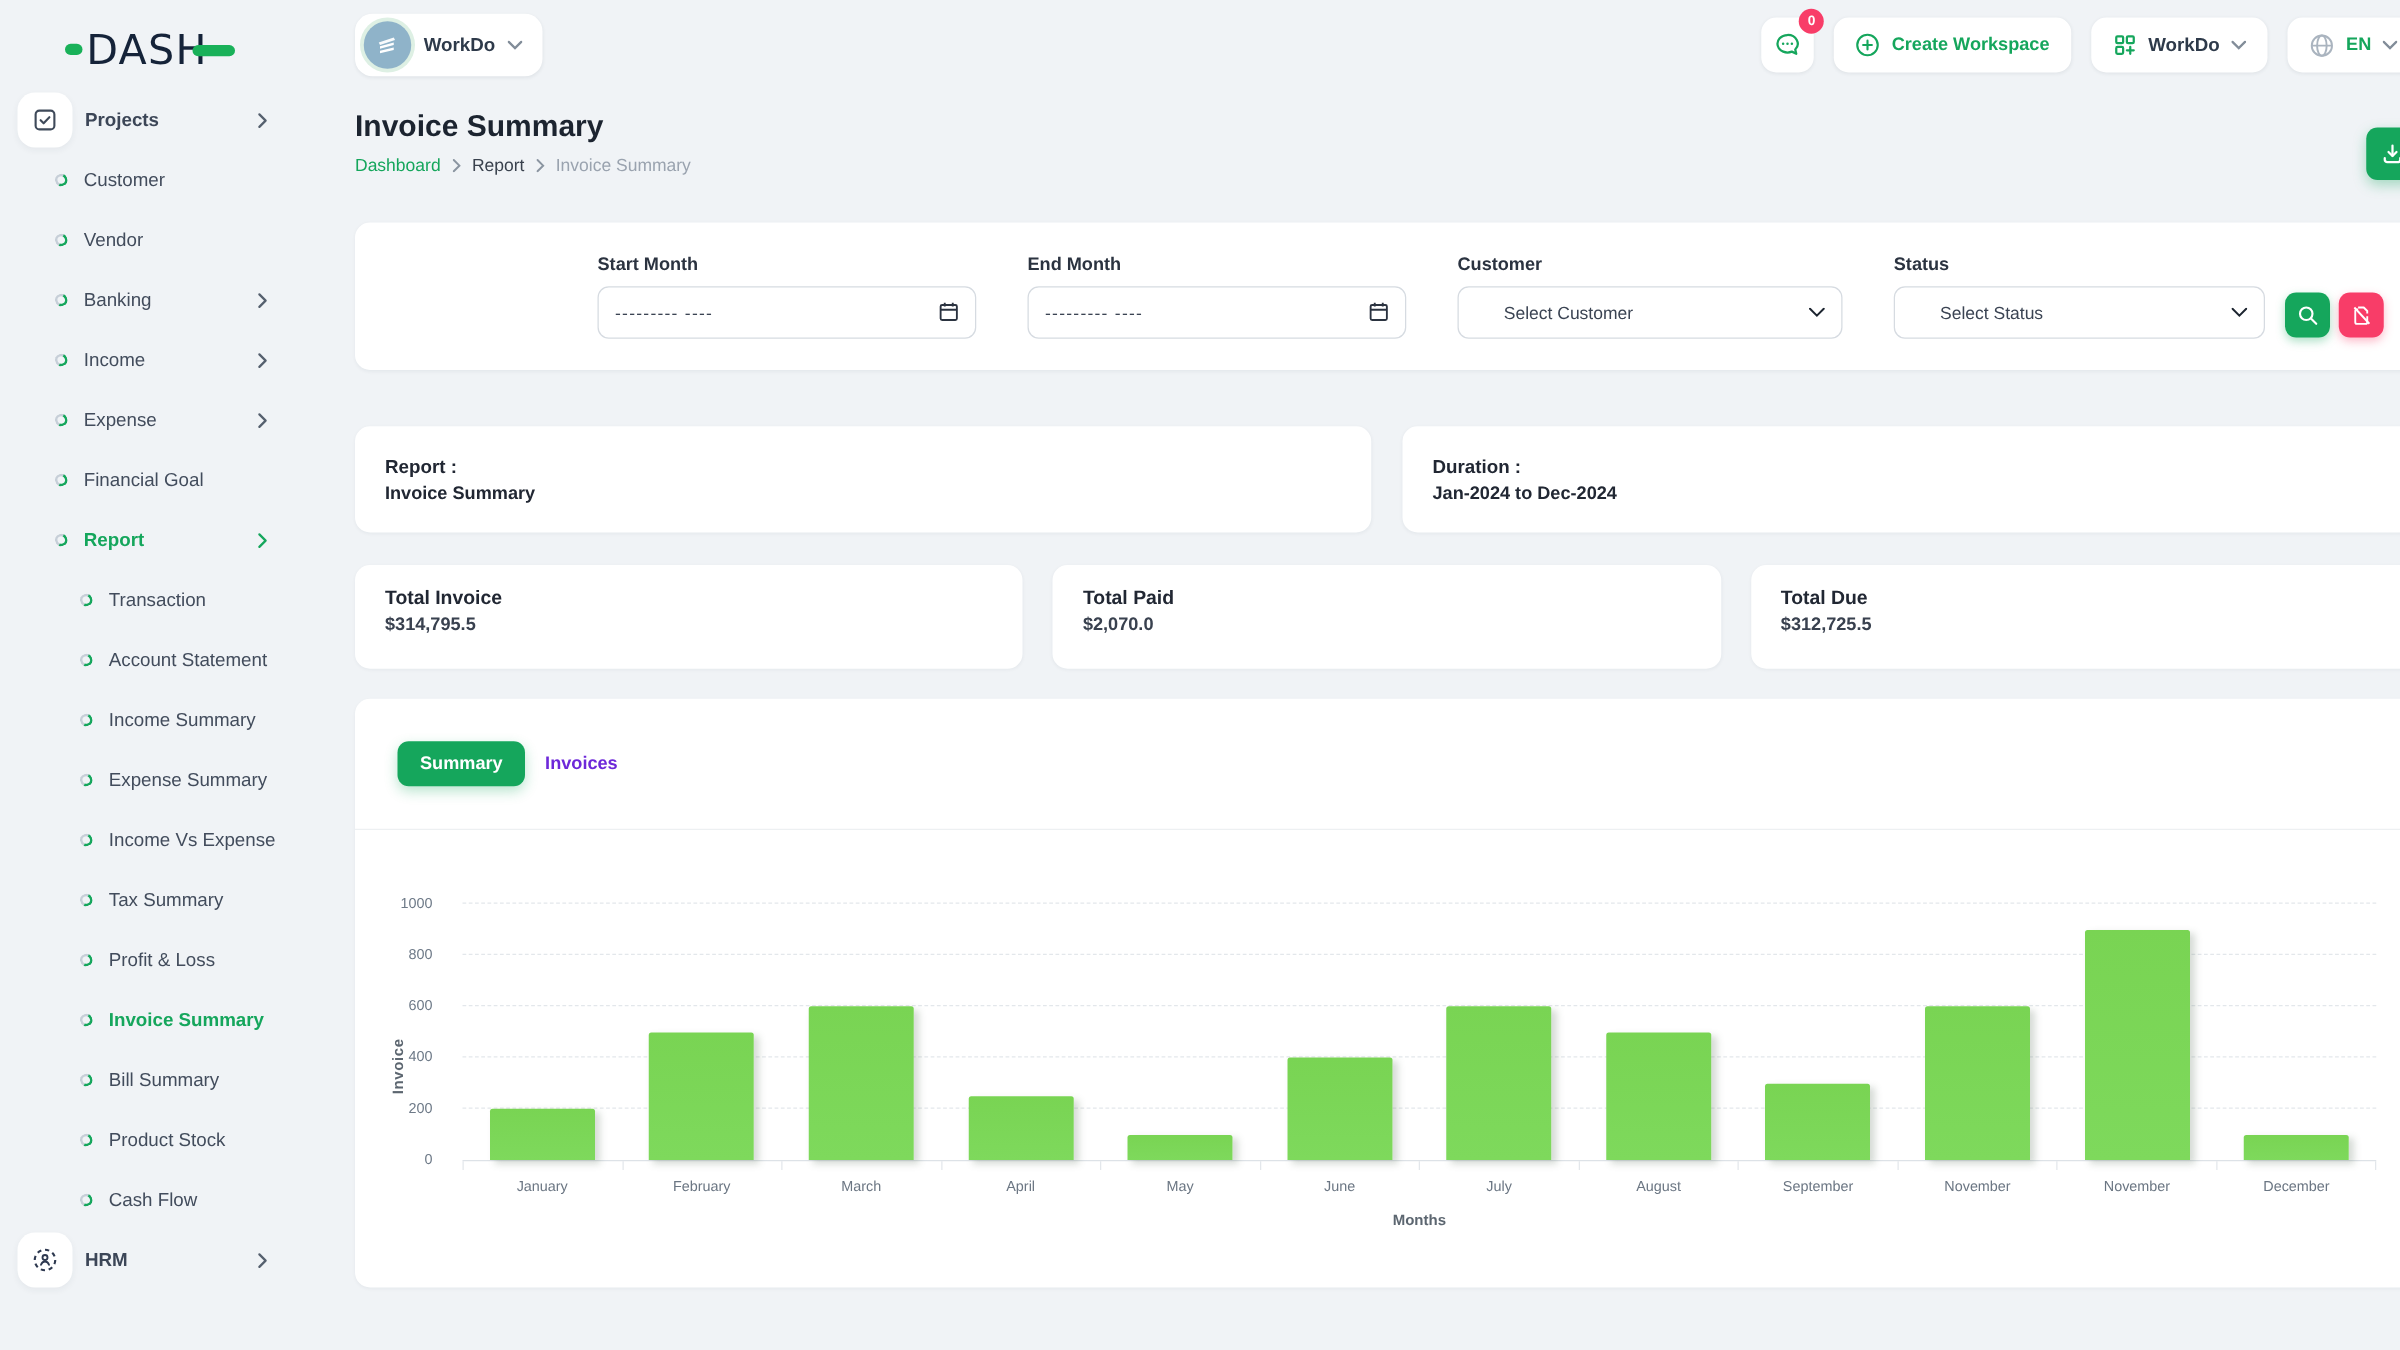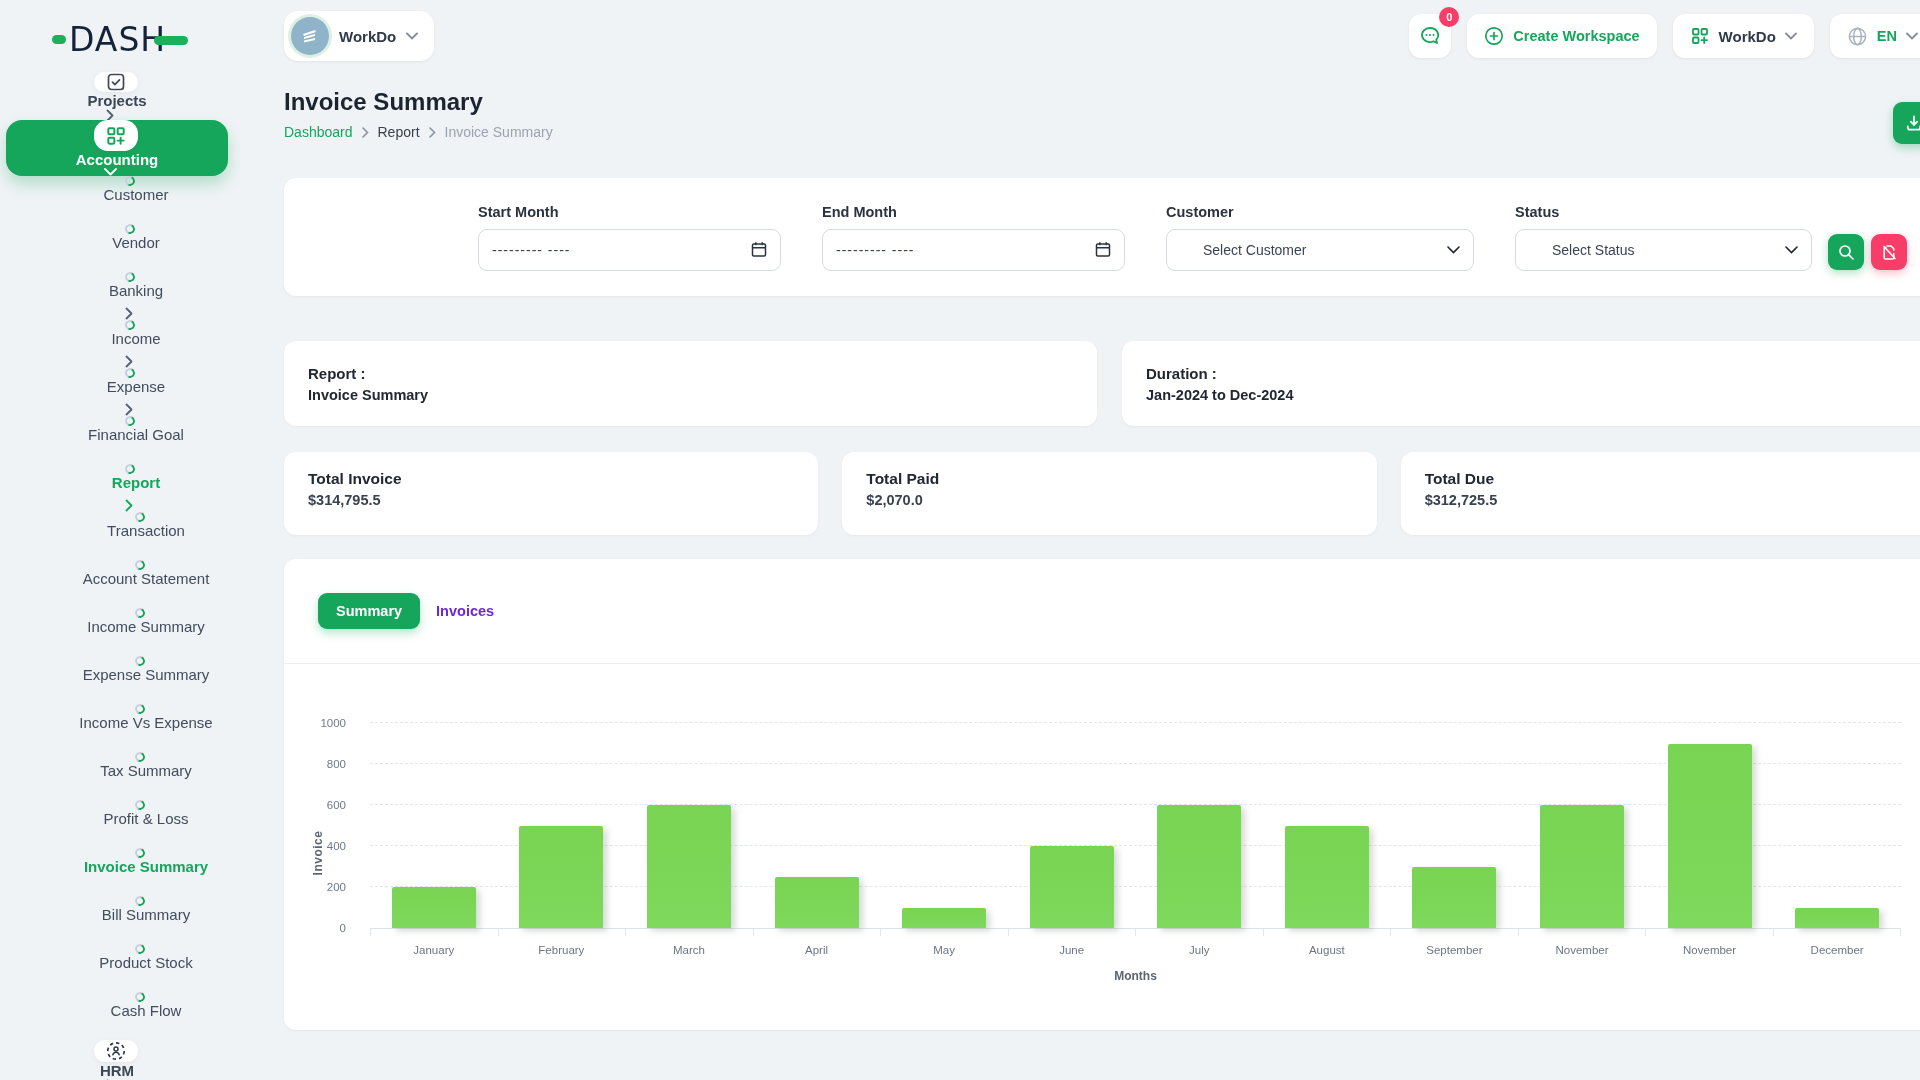--- a/index.html
+++ b/index.html
@@ -10,21 +10,21 @@
 
   
   .sidebar { width:240px; flex:0 0 240px; height:1080px; padding-top:14px; overflow:hidden; }
   .logo { height:50px; display:flex; align-items:center; padding-left:52px; margin-bottom:8px; }
   .logo-mark { display:flex; align-items:center; position:relative; }
   .logo-dash-left { width:14px; height:9px; border-radius:5px; background:#19b159; margin-right:3px; }
   .logo-text { font-size:33px; font-weight:400; letter-spacing:1px; color:#152339; font-family:"DejaVu Sans", sans-serif; }
   .logo-dash-right { width:34px; height:9px; border-radius:5px; background:#19b159; margin-left:-12px; margin-top:2px; }
 
   .nav { padding:0 12px 0 6px; }
-  .nav-item { display:flex; align-items:center; height:48px; cursor:pointer; position:relative;flex-direction:column; }
+  .nav-item { display:flex; align-items:center; height:48px; cursor:pointer; position:relative; }
   .nav-item .icon-box { width:44px; height:44px; background:#fff; border-radius:14px; display:flex; align-items:center; justify-content:center; margin:0 10px 0 8px; box-shadow:0 2px 6px rgba(30,50,70,.06); }
   .nav-item .lbl { font-size:15px; font-weight:600; color:#3c4657; flex:1; }
   .nav-item .chev { margin-right:14px; color:#55606e; display:flex; }
   .nav-item.active-pill { background:#15a65c; border-radius:16px; height:56px; box-shadow:0 8px 16px rgba(21,166,92,.28); }
   .nav-item.active-pill .lbl { color:#fff; font-weight:700; }
   .nav-item.active-pill .chev { color:#fff; }
   .nav-item.lvl1 { padding-left:38px; }
   .nav-item.lvl2 { padding-left:58px; }
   .bullet { width:10px; height:10px; border-radius:50%; border:2px solid #c7cfd8; border-right-color:#15a65c; border-bottom-color:#15a65c; transform:rotate(-20deg); margin-right:13px; flex:0 0 10px; }
   .nav-item .sub-lbl { font-size:15px; font-weight:500; color:#424c5c; flex:1; }
@@ -120,38 +120,20 @@
           <span class="icon-box">
             <svg width="20" height="20" viewBox="0 0 20 20">
               <rect x="2.5" y="2.5" width="15" height="15" rx="3" fill="none" stroke="#3f4a5a" stroke-width="1.7"></rect>
               <path d="M6.5 10.2l2.4 2.4 4.6-4.8" fill="none" stroke="#3f4a5a" stroke-width="1.7" stroke-linecap="round" stroke-linejoin="round"></path>
             </svg>
           </span>
           <span class="lbl">Projects</span>
           <span class="chev">
             <svg width="8" height="13" viewBox="0 0 8 13">
               <path d="M1.5 1.5L6.5 6.5 1.5 11.5" fill="none" stroke="#55606e" stroke-width="1.8" stroke-linecap="round" stroke-linejoin="round"></path>
-            </svg>
-          </span>
-        </div>
-        <div class="nav-item active-pill">
-          <span class="icon-box">
-            <svg width="22" height="22" viewBox="0 0 20 20">
-              <g fill="none" stroke="#15a65c" stroke-width="1.8">
-                <rect x="3" y="3" width="5.5" height="5.5" rx="1"></rect>
-                <rect x="11.5" y="3" width="5.5" height="5.5" rx="1"></rect>
-                <rect x="3" y="11.5" width="5.5" height="5.5" rx="1"></rect>
-                <path d="M14.2 11.5v5.5M11.5 14.2H17" stroke-linecap="round"></path>
-              </g>
-            </svg>
-          </span>
-          <span class="lbl">Accounting</span>
-          <span class="chev">
-            <svg width="13" height="8" viewBox="0 0 13 8">
-              <path d="M1 1l5.5 5.5L12 1" fill="none" stroke="#ffffff" stroke-width="1.8" stroke-linecap="round" stroke-linejoin="round"></path>
             </svg>
           </span>
         </div>
         <div class="nav-item lvl1">
           <span class="bullet"></span>
           <span class="sub-lbl">Customer</span>
         </div>
         <div class="nav-item lvl1">
           <span class="bullet"></span>
           <span class="sub-lbl">Vendor</span>

